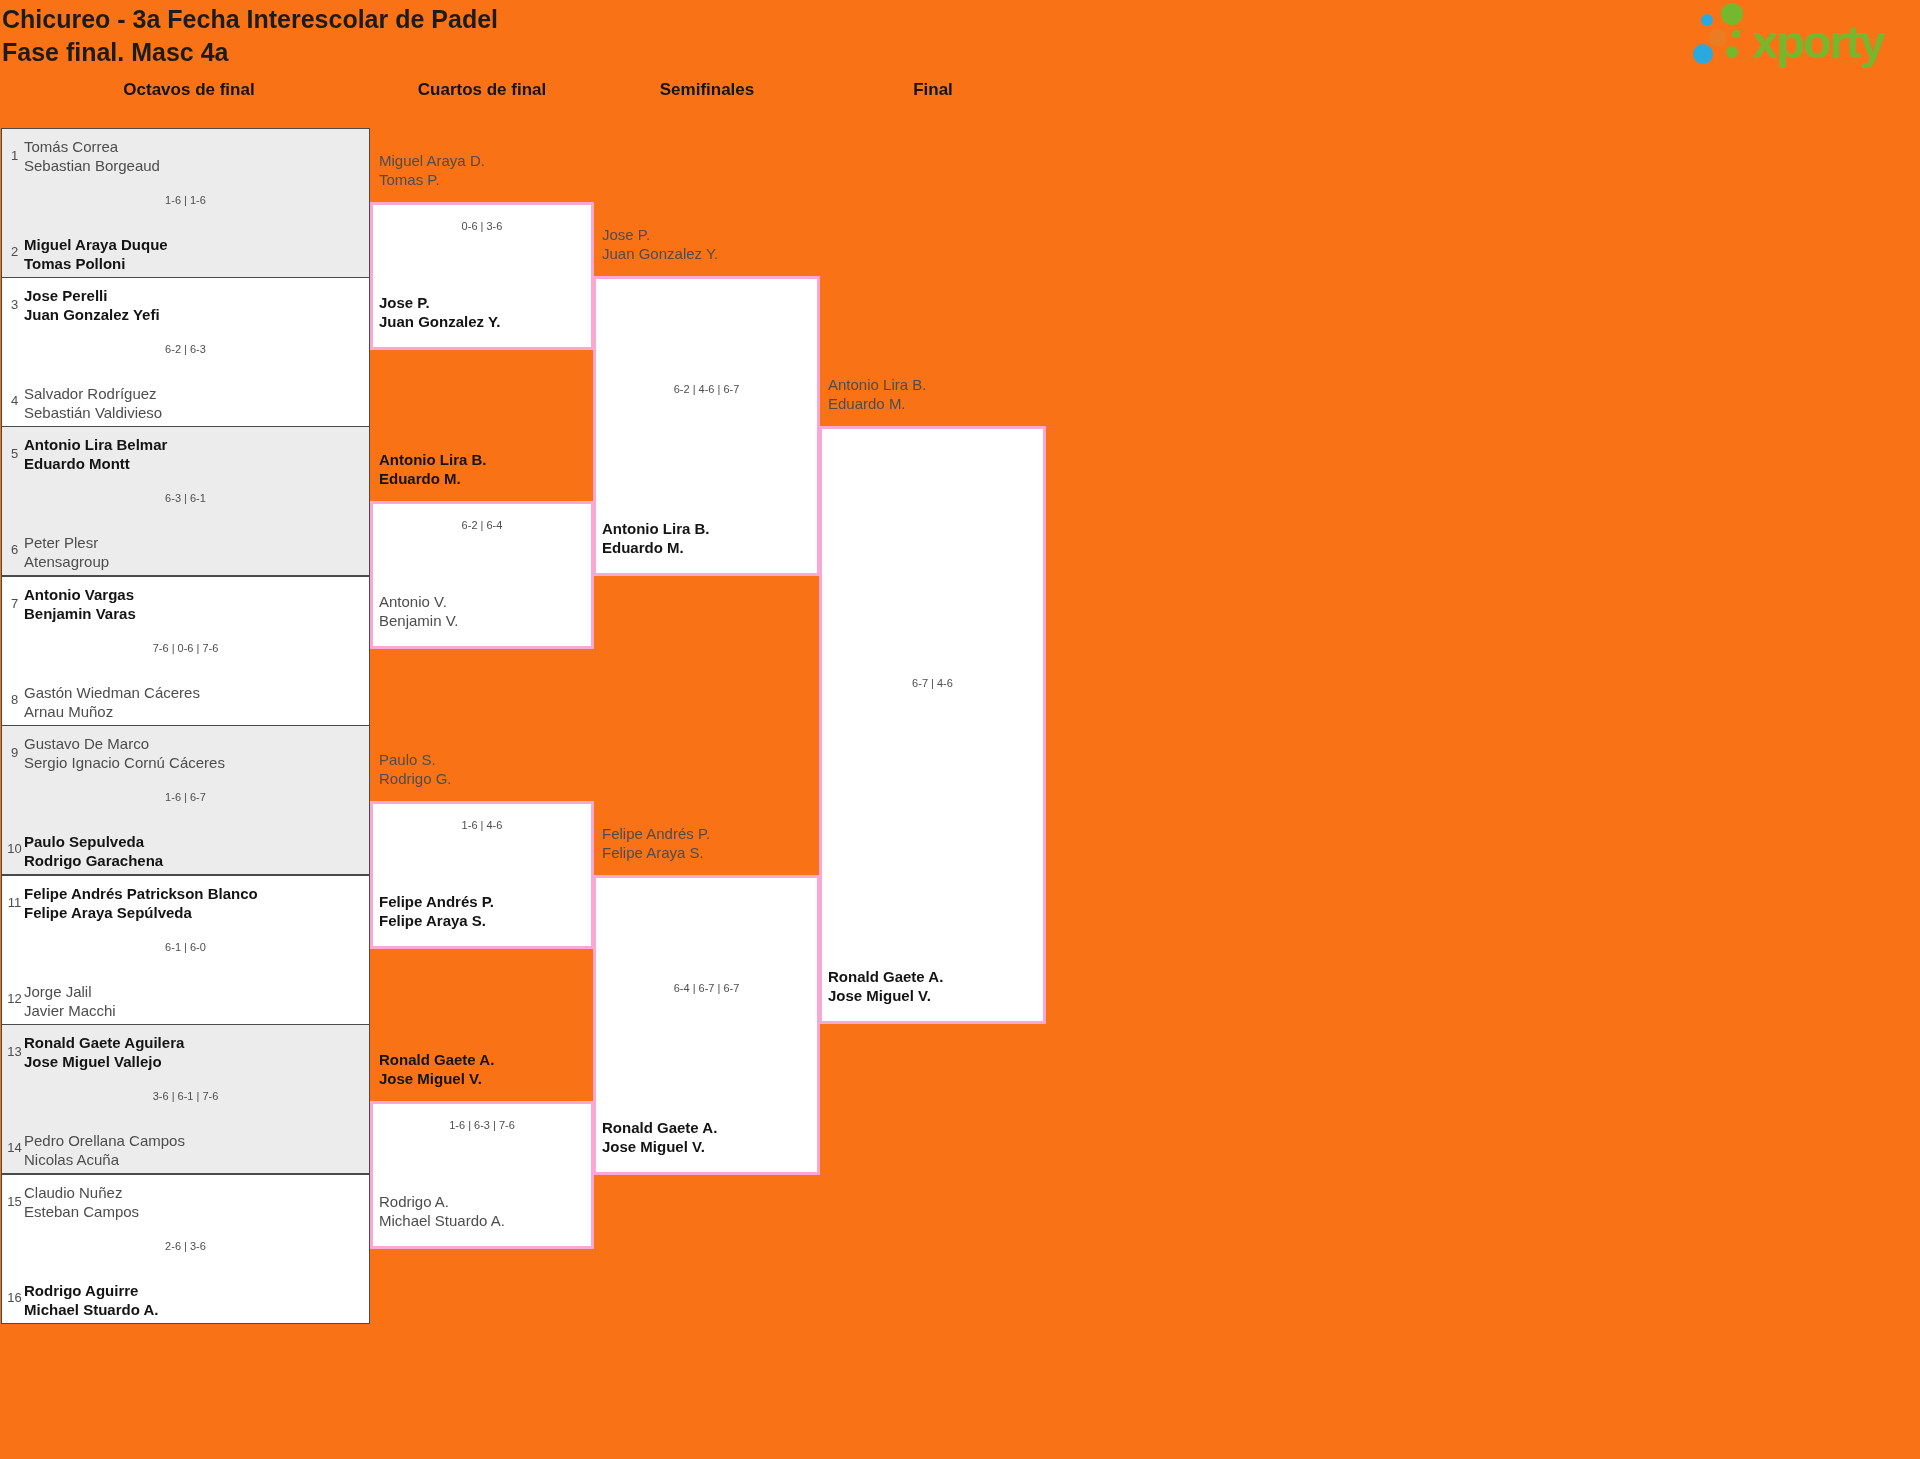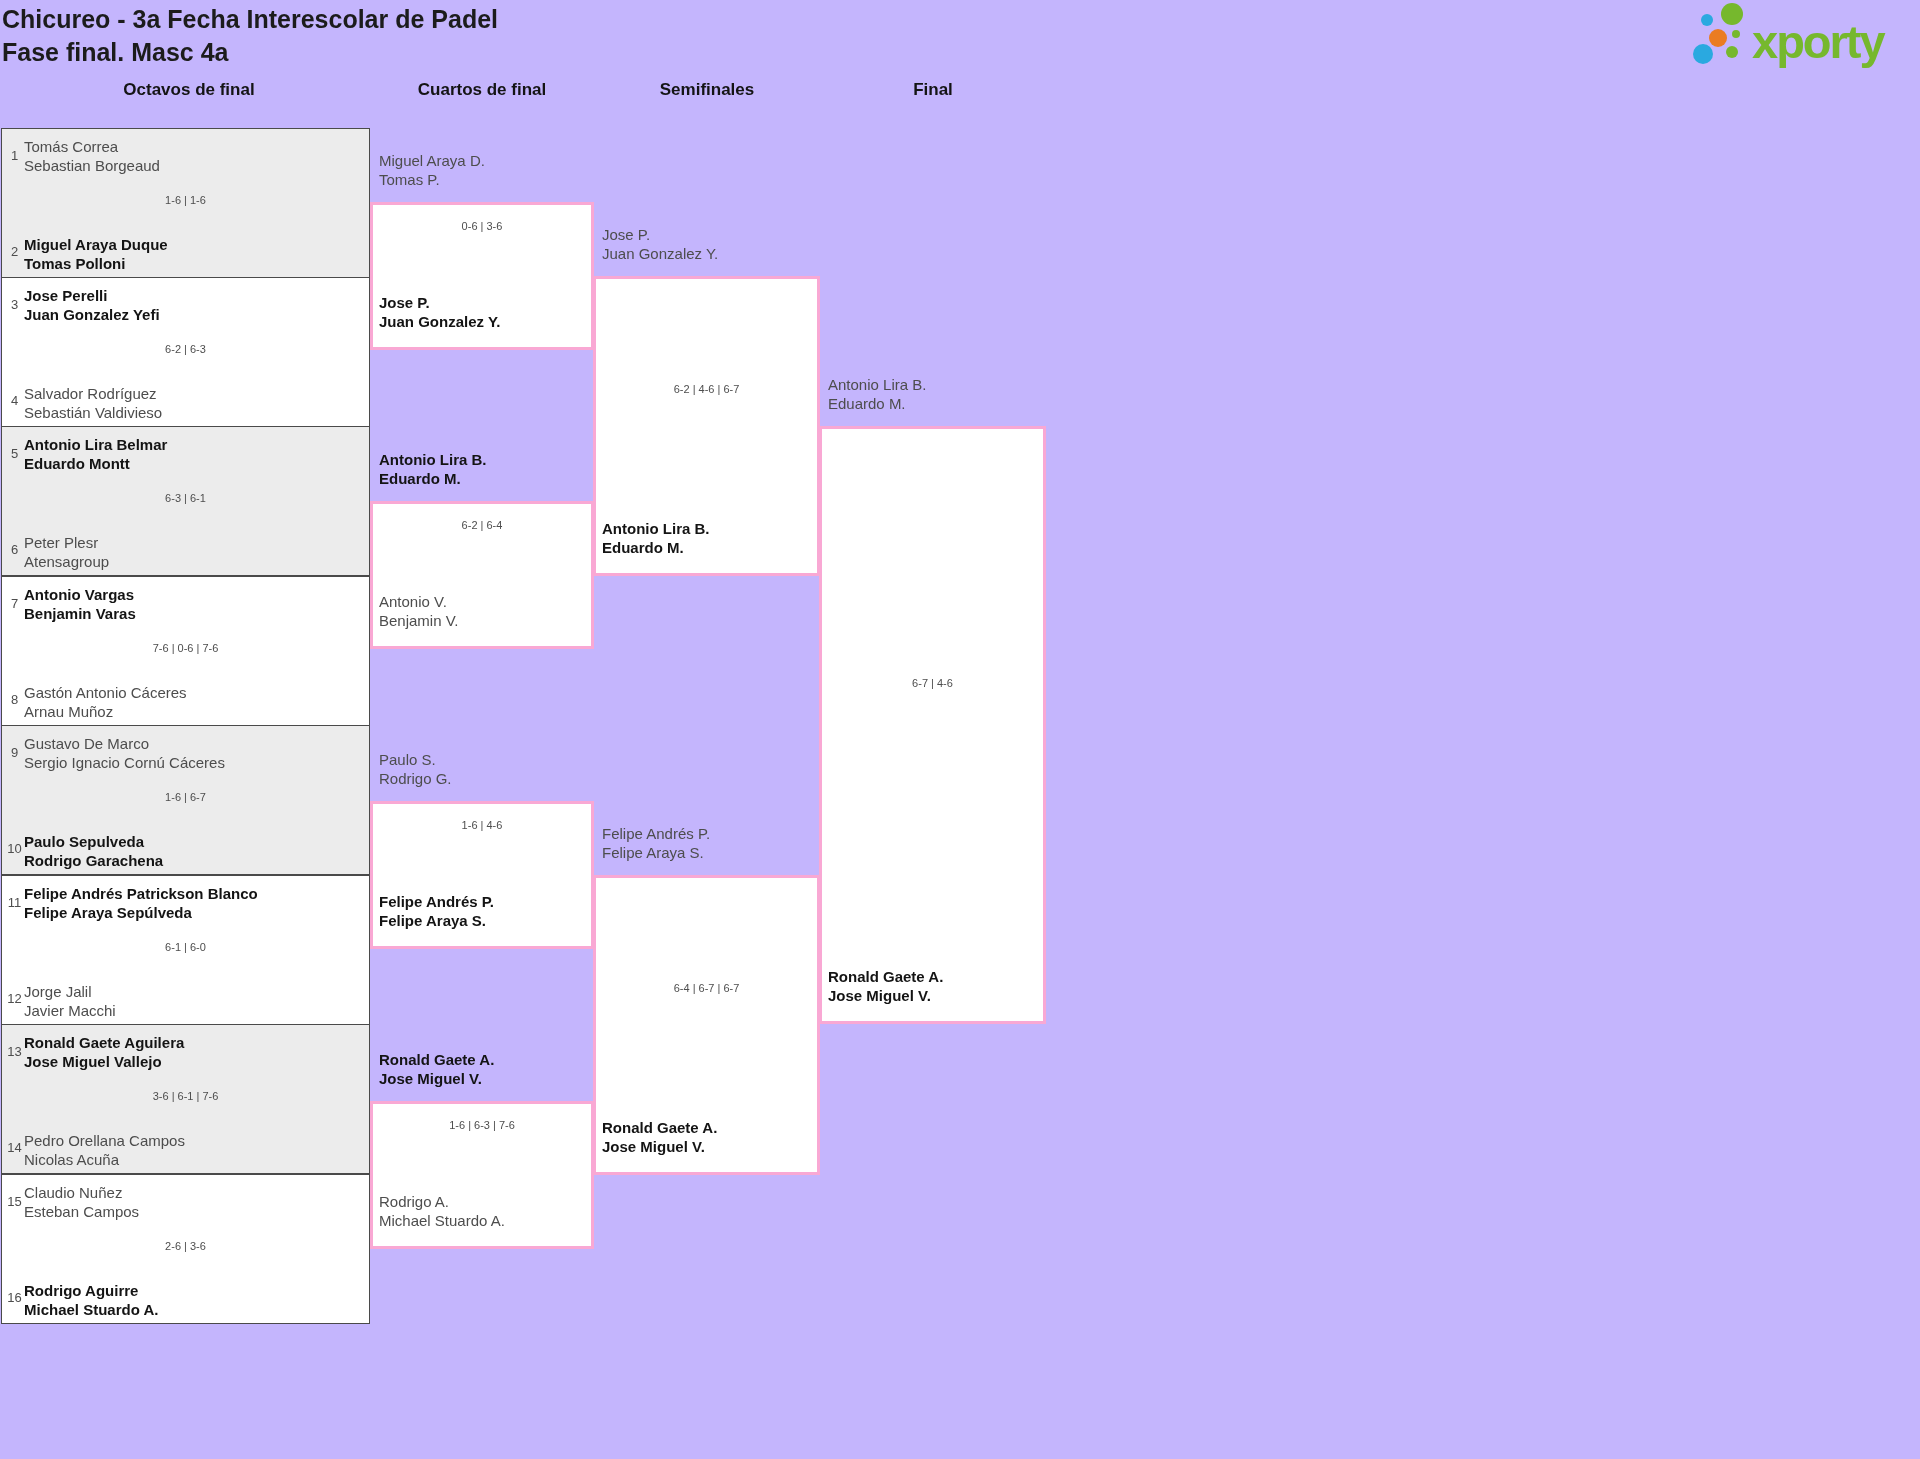--- a/index.html
+++ b/index.html
@@ -1,17 +1,17 @@
 <!DOCTYPE html>
 <html><head>
 <meta charset="utf-8">
 <style>
   html,body{margin:0;padding:0;background:#fff;}
   .canvas{
-    position:relative;width:1920px;height:1459px;background:#c4b5fd;
+    position:relative;width:1920px;height:1459px;background:#f97316;
     font-family:"Liberation Sans",sans-serif;color:#4d4d4d;overflow:hidden;
   }
   .title{
     position:absolute;left:2px;top:3px;font-size:25px;line-height:33px;
     font-weight:700;color:#1c1c1c;white-space:nowrap;
   }
   .round-header{
     position:absolute;top:80px;width:240px;text-align:center;
     font-size:17px;font-weight:700;color:#141414;white-space:nowrap;
   }
@@ -124,21 +124,21 @@
 
   <div class="m16" style="top:576px">
     <div class="seed a">7</div>
     <div class="team a win">
       <div class="line">Antonio Vargas</div>
       <div class="line">Benjamin Varas</div>
     </div>
     <div class="score">7-6 | 0-6 | 7-6</div>
     <div class="seed b">8</div>
     <div class="team b">
-      <div class="line">Gastón Antonio Cáceres</div>
+      <div class="line">Gastón Wiedman Cáceres</div>
       <div class="line">Arnau Muñoz</div>
     </div>
   </div>
 
   <div class="m16 shaded" style="top:725px">
     <div class="seed a">9</div>
     <div class="team a">
       <div class="line">Gustavo De Marco</div>
       <div class="line">Sergio Ignacio Cornú Cáceres</div>
     </div>

